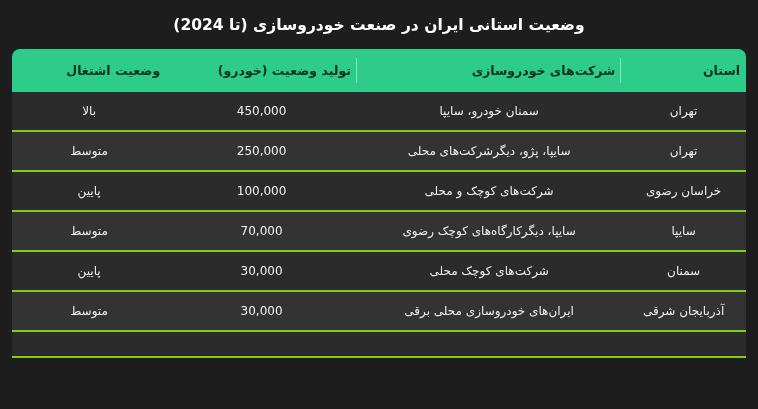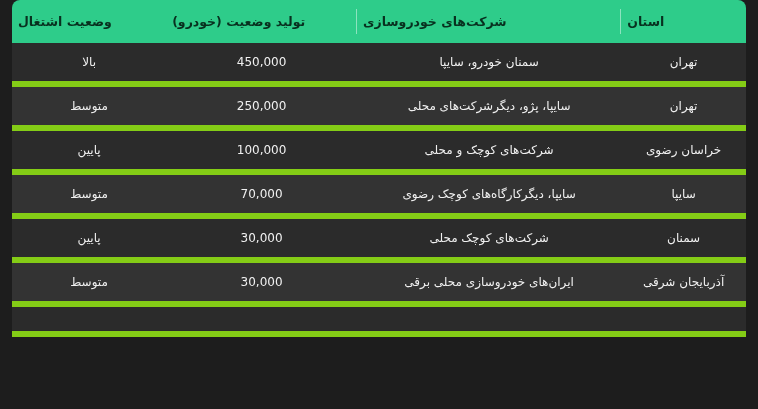--- a/index.html
+++ b/index.html
@@ -39,38 +39,38 @@
     width: 100%;
     border-collapse: collapse;
     table-layout: fixed;
   }
   thead th {
     background: #2ecc8a;
     color: #08301f;
     font-weight: bold;
     font-size: 12.5px;
     padding: 14px 6px;
-    text-align: left;
+    text-align: right;
     position: relative;
   }
   thead th.divider::before {
     content: "";
     position: absolute;
     top: 9px;
     bottom: 9px;
     right: 0;
     width: 1px;
     background: rgba(255,255,255,0.45);
   }
   tbody td {
     font-size: 12px;
     color: #f0f0f0;
     padding: 12px 6px;
     text-align: center;
-    border-bottom: 6px solid #84cc16;
+    border-bottom: 2px solid #84cc16;
     margin-left: 6px;
   }
   tbody tr:nth-child(odd) { background: #2b2b2b; }
   tbody tr:nth-child(even) { background: #333333; }
   tbody td.num {
     font-family: "DejaVu Sans", "Liberation Sans", sans-serif;
     direction: ltr;
   }
   col.c1 { width: 17%; }
   col.c2 { width: 36%; }
@@ -79,20 +79,21 @@
   .clipped-row td {
     padding-top: 12px;
     padding-bottom: 12px;
   }
 </style>
 </head>
 <body>
 
 <div class="page">
 
+  <div class="title">وضعیت استانی ایران در صنعت خودروسازی (تا 2024)</div>
 
   <div class="table-wrap">
     <table>
       <colgroup>
         <col class="c1">
           <col class="c2">
           <col class="c3">
           <col class="c4">
       </colgroup>
       <thead>

